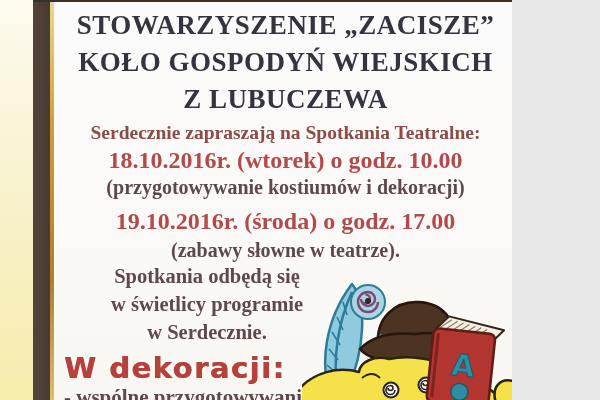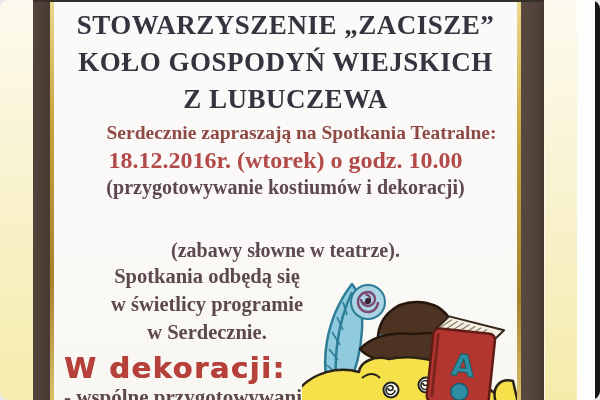--- a/index.html
+++ b/index.html
@@ -1,20 +1,19 @@
 <!DOCTYPE html>
 <html style="--heading-text: #35333e; --invitation-text: #8e4a45; --date-text: #b14a49; --detail-text: #5d484d; --program-heading-text: #b6413b; --frame-brown: #52433b; --frame-gold: #c8a43c;"><head>
 <meta charset="utf-8">
 <style>
   html,body { margin:0; padding:0; background:#e8e8e8; }
   .page {
-    position:relative; width:600px; height:400px; overflow:hidden;
+    position:relative; width:512px; height:400px; overflow:hidden;
     background:linear-gradient(180deg,#fbfafa 0%,#faf9f7 60%,#f9f7f2 100%);
     font-family:"Liberation Serif", serif;
-    border-radius:9px;
   }
   
   .layer { position:absolute; top:0; bottom:0; }
   .margin-left  { left:0;   width:33px;
     background:linear-gradient(180deg,#fdfbf0 0%,#f9f3d2 40%,#f6ecac 100%);
     border-right:1px solid #fbf8ea; }
   .band-left    { left:33px; width:17px;
     background:linear-gradient(90deg, var(--frame-brown,#52433b), #483a32); }
   .gold-left    { left:50px; width:4px;
     background:linear-gradient(180deg,#ecd98d 0%, var(--frame-gold,#c8a43c) 30%, #a8812d 70%, #dcc069 100%); }
@@ -26,21 +25,21 @@
     background:linear-gradient(180deg,#fdfbf0 0%,#f9f3d2 45%,#f5ebaa 100%);
     border-left:1px solid #fbf8ea; }
   .white-right  { left:577px; width:18px; background:#fdfdfb; }
   .edge-right   { left:595px; width:5px; background:#161616; }
   .top-line { position:absolute; left:33px; width:511px; top:0; height:2px; background:#38312b; }
 
   
   .txt { position:absolute; left:54px; width:463px; text-align:center; font-weight:bold; white-space:nowrap; }
   .title { font-size:27px; letter-spacing:0.5px; color:var(--heading-text,#35333e); }
   .t1 { top:10px; } .t2 { top:47px; } .t3 { top:84px; }
-  .invite { top:122px; font-size:19.5px; color:var(--invitation-text,#8e4a45);margin-left:16px; }
+  .invite { top:122px; font-size:19.5px; color:var(--invitation-text,#8e4a45); }
   .date   { font-size:24px; color:var(--date-text,#b14a49); }
   .d1 { top:147px; } .d2 { top:208px; }
   .detail { font-size:20px; color:var(--detail-text,#5d484d); }
   .p1 { top:176px; } .p2 { top:239px; }
   .venue { width:306px; font-size:20.5px; color:var(--detail-text,#5d484d); }
   .v1 { top:265px;text-align:center; } .v2 { top:293px; } .v3 { top:321px; }
   .program-heading {
     position:absolute; left:64px; top:351px; white-space:nowrap;
     font-family:"DejaVu Sans", sans-serif; font-weight:bold;
     font-size:29px; letter-spacing:1.5px; color:var(--program-heading-text,#b6413b);
@@ -67,23 +66,24 @@
   <div class="layer white-right"></div>
   <div class="layer edge-right"></div>
   <div class="top-line"></div>
 
   <div class="txt title t1">STOWARZYSZENIE „ZACISZE”</div>
   <div class="txt title t2">KOŁO GOSPODYŃ WIEJSKICH</div>
   <div class="txt title t3">Z LUBUCZEWA</div>
 
   <div class="txt invite">Serdecznie zapraszają na Spotkania Teatralne:</div>
 
-  <div class="txt date d1">18.12.2016r. (wtorek) o godz. 10.00</div>
+  <div class="txt date d1">18.10.2016r. (wtorek) o godz. 10.00</div>
   <div class="txt detail p1">(przygotowywanie kostiumów i dekoracji)</div>
 
+  <div class="txt date d2">19.10.2016r. (środa) o godz. 17.00</div>
   <div class="txt detail p2">(zabawy słowne w teatrze).</div>
 
   <div class="txt venue v1">Spotkania odbędą się</div>
   <div class="txt venue v2">w świetlicy programie</div>
   <div class="txt venue v3">w Serdecznie.</div>
 
   <div class="program-heading">W dekoracji:</div>
   <div class="program-item">- wspólne przygotowywanie</div>
 
   <svg class="mascot" viewBox="0 0 215 130">

